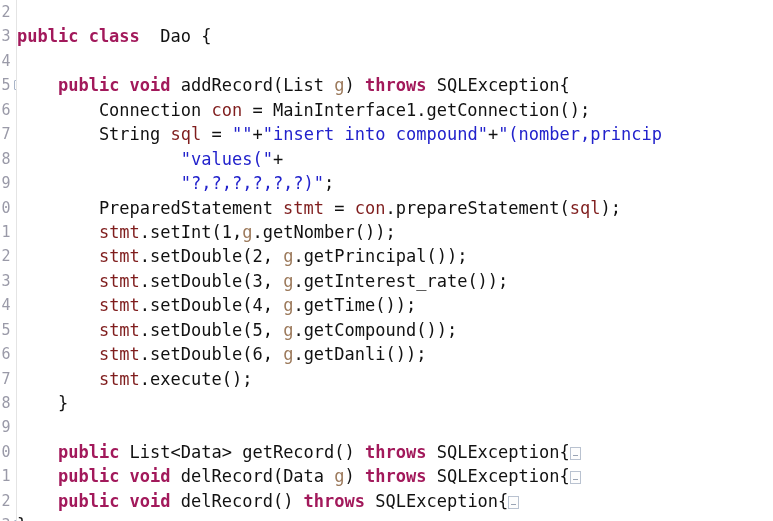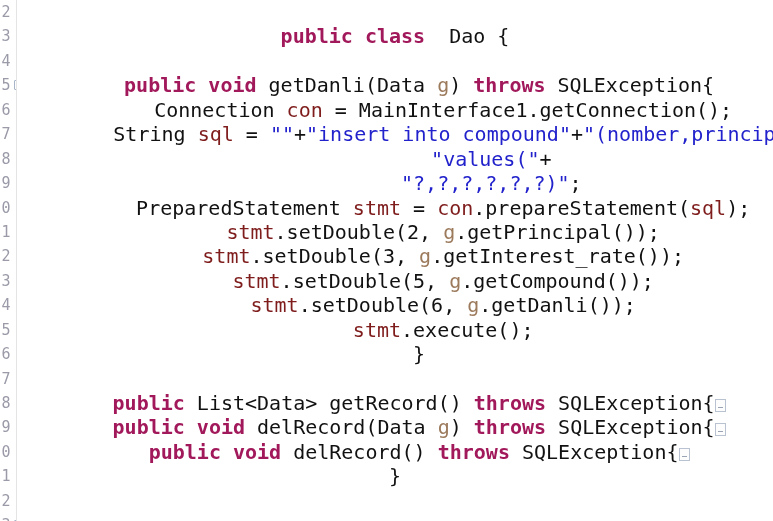--- a/index.html
+++ b/index.html
@@ -87,25 +87,24 @@
     position: absolute;
     left: 17px;
     top: 0;
     width: 756px;
     height: 521px;
     overflow: hidden;
   }
   .line {
     height: 24.45px;
     line-height: 24.45px;
-    font-size: 20px;
+    font-size: 17px;
     white-space: pre;
     color: #111111;
     font-family: "DejaVu Sans Mono", "Liberation Mono", monospace;
-    text-align: center;
   }
   
   .kw      { color: #a2195b; font-weight: bold; }
   .str     { color: #2222cc; }
   .local   { color: #7f1d1d; }
   .param   { color: #9c7a5c; }
   .stat    { color: #111111; }
   .plain   { color: #111111; }
   .foldbox {
     display: inline-block;
@@ -201,28 +200,30 @@
         <span class="gnum">3</span>
         <span class="fold plus"></span>
       </div>
     </div>
   <div class="gutter-sep"></div>
 
   <div class="code">
       <div class="line">&nbsp;</div>
       <div class="line"><span class="kw">public class</span><span class="plain">  Dao {</span></div>
       <div class="line">&nbsp;</div>
-      <div class="line"><span class="plain">    </span><span class="kw">public void</span><span class="plain"> getDanli(Data </span><span class="param">g</span><span class="plain">) </span><span class="kw">throws</span><span class="plain"> SQLException{</span></div>
+      <div class="line"><span class="plain">    </span><span class="kw">public void</span><span class="plain"> addRecord(List </span><span class="param">g</span><span class="plain">) </span><span class="kw">throws</span><span class="plain"> SQLException{</span></div>
       <div class="line"><span class="plain">        Connection </span><span class="local">con</span><span class="plain"> = MainInterface1.</span><span class="stat">getConnection</span><span class="plain">();</span></div>
       <div class="line"><span class="plain">        String </span><span class="local">sql</span><span class="plain"> = </span><span class="str">""</span><span class="plain">+</span><span class="str">"insert into compound"</span><span class="plain">+</span><span class="str">"(nomber,princip</span></div>
       <div class="line"><span class="plain">                </span><span class="str">"values("</span><span class="plain">+</span></div>
       <div class="line"><span class="plain">                </span><span class="str">"?,?,?,?,?,?)"</span><span class="plain">;</span></div>
       <div class="line"><span class="plain">        PreparedStatement </span><span class="local">stmt</span><span class="plain"> = </span><span class="local">con</span><span class="plain">.prepareStatement(</span><span class="local">sql</span><span class="plain">);</span></div>
+      <div class="line"><span class="plain">        </span><span class="local">stmt</span><span class="plain">.setInt(1,</span><span class="param">g</span><span class="plain">.getNomber());</span></div>
       <div class="line"><span class="plain">        </span><span class="local">stmt</span><span class="plain">.setDouble(2, </span><span class="param">g</span><span class="plain">.getPrincipal());</span></div>
       <div class="line"><span class="plain">        </span><span class="local">stmt</span><span class="plain">.setDouble(3, </span><span class="param">g</span><span class="plain">.getInterest_rate());</span></div>
+      <div class="line"><span class="plain">        </span><span class="local">stmt</span><span class="plain">.setDouble(4, </span><span class="param">g</span><span class="plain">.getTime());</span></div>
       <div class="line"><span class="plain">        </span><span class="local">stmt</span><span class="plain">.setDouble(5, </span><span class="param">g</span><span class="plain">.getCompound());</span></div>
       <div class="line"><span class="plain">        </span><span class="local">stmt</span><span class="plain">.setDouble(6, </span><span class="param">g</span><span class="plain">.getDanli());</span></div>
       <div class="line"><span class="plain">        </span><span class="local">stmt</span><span class="plain">.execute();</span></div>
       <div class="line"><span class="plain">    }</span></div>
       <div class="line">&nbsp;</div>
       <div class="line"><span class="plain">    </span><span class="kw">public</span><span class="plain"> List&lt;Data&gt; getRecord() </span><span class="kw">throws</span><span class="plain"> SQLException{</span><span class="foldbox"></span></div>
       <div class="line"><span class="plain">    </span><span class="kw">public void</span><span class="plain"> delRecord(Data </span><span class="param">g</span><span class="plain">) </span><span class="kw">throws</span><span class="plain"> SQLException{</span><span class="foldbox"></span></div>
       <div class="line"><span class="plain">    </span><span class="kw">public void</span><span class="plain"> delRecord() </span><span class="kw">throws</span><span class="plain"> SQLException{</span><span class="foldbox"></span></div>
       <div class="line"><span class="plain">}</span></div>
     </div>

